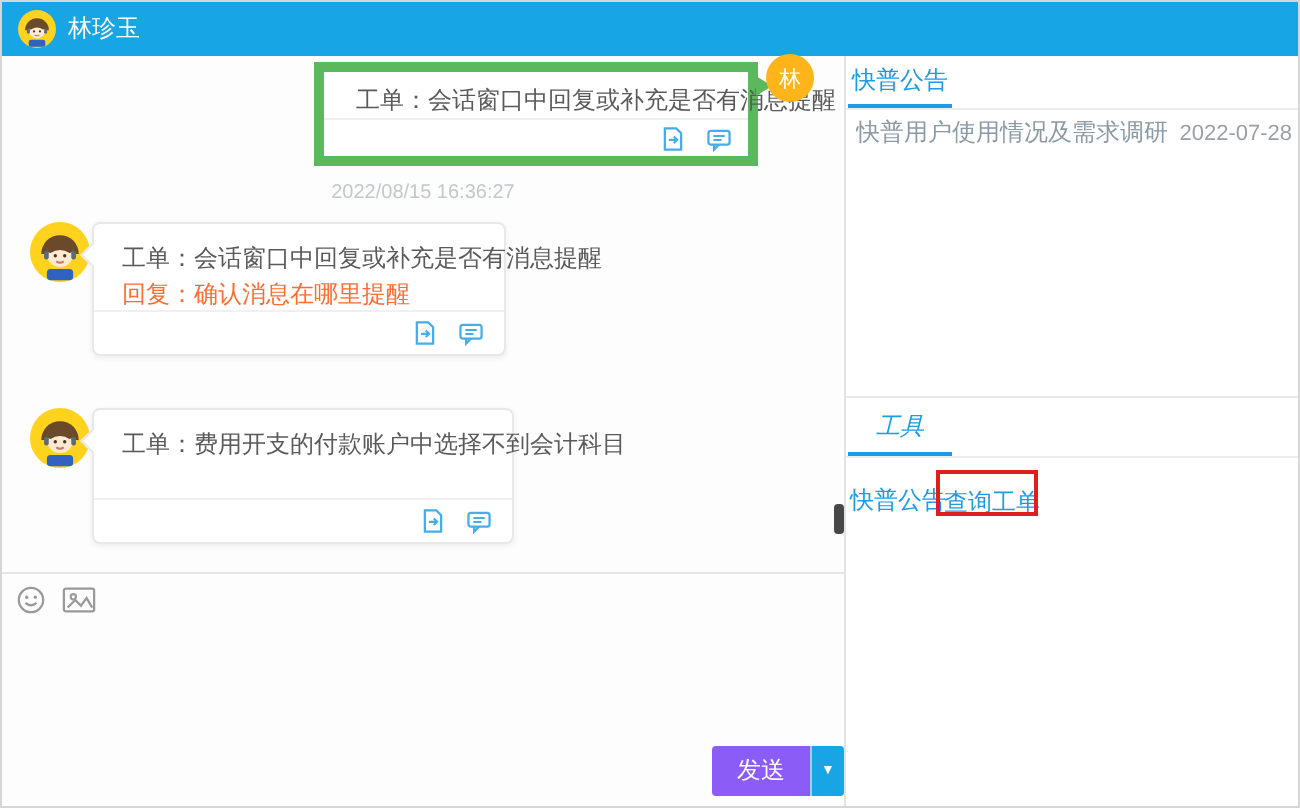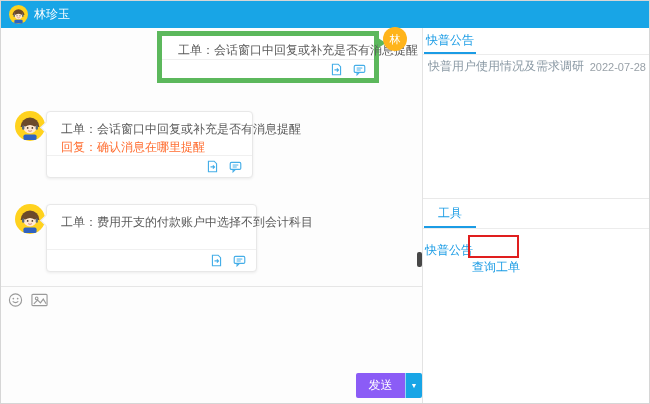--- a/index.html
+++ b/index.html
@@ -48,28 +48,28 @@
   .send-arrow{background:#18a5e6;width:16px;height:25px;border-left:1px solid rgba(255,255,255,.55);
     display:flex;align-items:center;justify-content:center;color:#fff;font-size:7px;cursor:pointer;border-radius:0 2px 2px 0;}
   .scroll-thumb{position:absolute;left:416px;top:224px;width:5px;height:15px;background:#474747;border-radius:2px;}
   
   .tabrow{position:absolute;left:0;width:100%;border-bottom:1px solid #ececec;box-sizing:border-box;}
   .tabrow1{top:0;height:27px;}
   .tabrow2{top:170px;height:31px;border-top:1px solid #e9e9e9;}
   .tab{display:inline-block;margin-left:1px;min-width:52px;text-align:center;color:#1b9ce5;font-size:12px;
     height:100%;box-sizing:border-box;border-bottom:2px solid #1b9ce5;cursor:pointer;}
   .tabrow1 .tab{line-height:25px;}
-  .tabrow2 .tab{line-height:28px;}
+  .tabrow2 .tab{line-height:28px;font-style:italic;}
   .ann-item{position:absolute;top:30px;left:0;width:100%;box-sizing:border-box;display:flex;
     justify-content:space-between;align-items:center;padding:0 9px 0 5px;cursor:pointer;}
   .ann-title{font-size:12px;color:#8b9aa5;white-space:nowrap;overflow:hidden;}
   .ann-date{font-size:11px;color:#99a1a8;flex:0 0 auto;margin-left:6px;}
   .tool-link{position:absolute;font-size:12px;color:#1b9ce5;cursor:pointer;white-space:nowrap;}
   .link-submit{left:2px;top:214px;}
-  .link-query{left:49px;top:231px;}
+  .link-query{left:49px;top:215px;}
   .red-box{position:absolute;left:45px;top:207px;width:51px;height:23px;box-sizing:border-box;
     border:2px solid #e01e1e;}
 </style>
 </head>
 <body>
 
 <div id="app">
 
   <div class="header">
     <svg class="hdr-avatar" viewBox="0 0 32 32">
@@ -99,20 +99,21 @@
         <svg class="act-icon" viewBox="0 0 16 16">
           <rect x="1.5" y="3" width="13" height="8.5" rx="1.5" fill="none" stroke="#45aee8" stroke-width="1.4"></rect>
           <path d="M5 11.5v3l3-3" fill="none" stroke="#45aee8" stroke-width="1.4"></path>
           <path d="M4.5 6.2h7M4.5 8.6h5" stroke="#45aee8" stroke-width="1.2"></path>
         </svg>
       </div>
     </div>
     <div class="tail-out"></div>
     <div class="avatar-lin">林</div>
     <div class="read-badge">已读</div>
+    <div class="timestamp" style="top:63px;">2022/08/15 16:36:27</div>
 
     <svg class="msg-avatar" style="left:14px;top:83px;" viewBox="0 0 32 32">
       <circle cx="16" cy="16" r="16" fill="#ffd21e"></circle>
       <path d="M6 17a10 10 0 0 1 20 0z" fill="#6b4a2b"></path>
       <circle cx="16" cy="17" r="7" fill="#ffe9d0"></circle>
       <path d="M9 16a7 7 0 0 1 14 0l-2 .5a9 9 0 0 0-10 0z" fill="#6b4a2b"></path>
       <circle cx="13.5" cy="18" r="0.9" fill="#4a3420"></circle>
       <circle cx="18.5" cy="18" r="0.9" fill="#4a3420"></circle>
       <path d="M14 21q2 1.4 4 0" stroke="#c77" stroke-width="1" fill="none"></path>
       <rect x="7.5" y="15.5" width="2.5" height="4.5" rx="1.2" fill="#5a6b7a"></rect>

